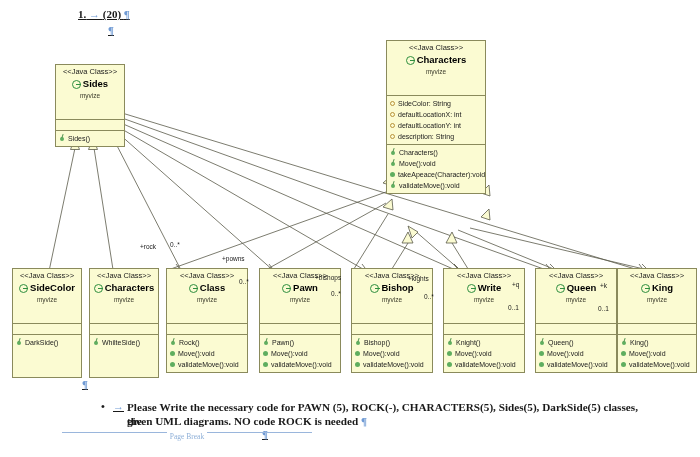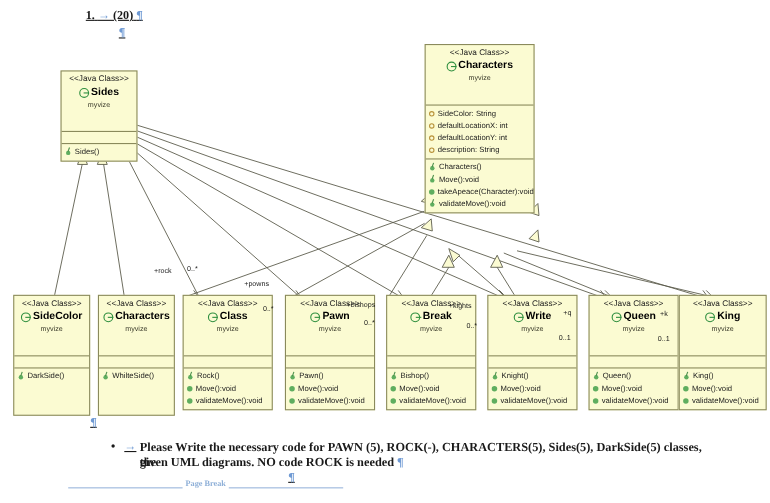--- a/index.html
+++ b/index.html
@@ -52,23 +52,22 @@
   }
 
   
   .page-break {
     position: absolute;
     left: 62px;
     top: 432px;
     width: 250px;
     height: 12px;
     display: flex;
-    align-items: flex-end;
+    align-items: flex-start;
     gap: 3px;
-    font-weight: bold;
   }
   .pb-rule {
     flex: 1;
     height: 1px;
     background: #9ab6dc;
   }
   .pb-label {
     font-family: "Liberation Serif", serif;
     font-size: 7.5px;
     color: #8fb0d8;
@@ -420,21 +419,21 @@
       <span>validateMove():void</span>
     </div>
   </div>
 </div>
 
 <div class="uml" style="left:351px; top:268px; width:82px;">
   <div class="hdr">
     <div class="stereo">&lt;&lt;Java Class&gt;&gt;</div>
     <div class="cname-row">
       <span class="ico-class"></span>
-      <span class="cname">Break</span>
+      <span class="cname">Bishop</span>
     </div>
     <div class="pkg">myvize</div>
   </div>
   <div class="compartment" style="height:6px;"></div>
   <div class="compartment">
     <div class="member">
       <span class="ico-ctor"></span>
       <span>Bishop()</span>
     </div>
     <div class="member">

